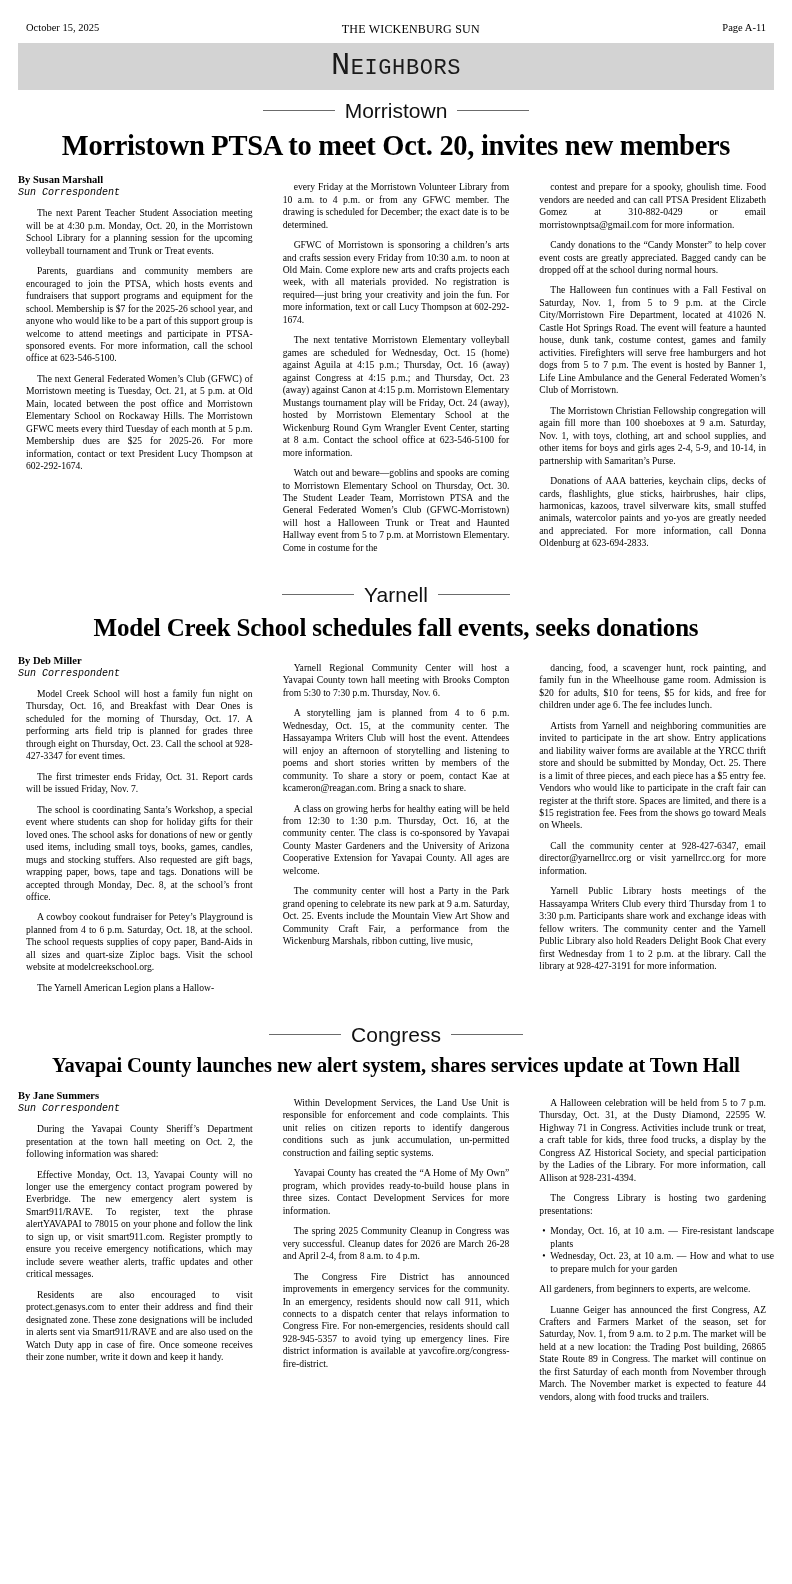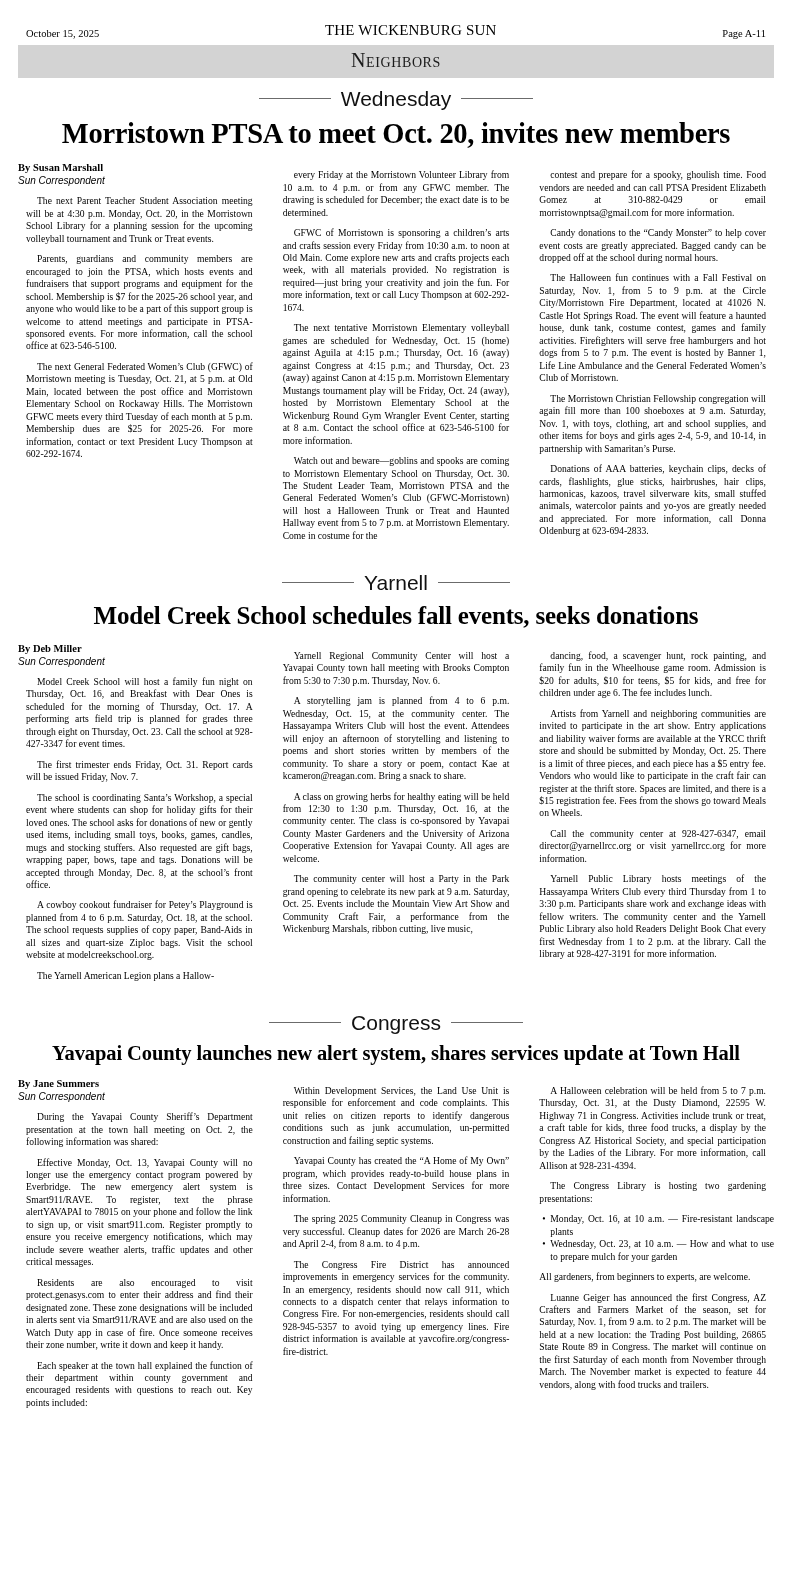--- a/index.html
+++ b/index.html
@@ -15,40 +15,40 @@
   }
   .page {
     width: 792px; height: 1584px;
     padding: 22px 18px 10px 18px;
     position: relative;
   }
 
   
   .masthead {
     display: flex;
-    align-items: flex-end;
+    align-items: flex-start;
     justify-content: space-between;
     font-family: "Liberation Serif", serif;
     font-size: 10.5px;
     padding: 0 8px 6px 8px;
   }
   .masthead .center {
     font-variant: small-caps;
     letter-spacing: .2px;
-    font-size: 15px;
+    font-size: 12px;
   }
   .section-banner {
     background: #d3d3d3;
     text-align: center;
     padding: 4px 0 6px 0;
     margin: 0 0 10px 0;
   }
   .section-banner span {
-    font-family: Liberation Serif, serif;
-    font-size: 20px;
+    font-family: Liberation Mono, monospace;
+    font-size: 32px;
     font-variant: small-caps;
     letter-spacing: .6px;
     color: #1a1a1a;
   }
 
   
   .town-divider {
     display: flex;
     align-items: center;
     justify-content: center;
@@ -89,21 +89,21 @@
     column-gap: 14px;
   }
   .col { }
   .byline {
     font-family: "Liberation Serif", serif;
     font-weight: bold;
     font-size: 10.5px;
     line-height: 1.25;
   }
   .byline-sub {
-    font-family: Liberation Sans, sans-serif;
+    font-family: Liberation Mono, monospace;
     font-style: italic;
     font-size: 10px;
     line-height: 1.3;
     margin-bottom: 7px;
   }
   p.body {
     font-family: "Liberation Serif", serif;
     font-size: 9.6px;
     line-height: 1.30;
     text-align: justify;
@@ -148,21 +148,21 @@
     <div>Page A-11</div>
   </div>
 
   <div class="section-banner">
     <span>Neighbors</span>
   </div>
 
   <div class="article">
     <div class="town-divider">
       <div class="rule"></div>
-      <div class="town-name">Wednesday</div>
+      <div class="town-name">Morristown</div>
       <div class="rule"></div>
     </div>
     <div class="headline h1">Morristown PTSA to meet Oct. 20, invites new members</div>
     <div class="cols">
       <div class="col">
         <div class="byline">By Susan Marshall</div>
         <div class="byline-sub">Sun Correspondent</div>
         <p class="body">The next Parent Teacher Student Association meeting will be at 4:30 p.m. Monday, Oct. 20, in the Morristown School Library for a planning session for the upcoming volleyball tournament and Trunk or Treat events.</p>
         <p class="body">Parents, guardians and community members are encouraged to join the PTSA, which hosts events and fundraisers that support programs and equipment for the school. Membership is $7 for the 2025-26 school year, and anyone who would like to be a part of this support group is welcome to attend meetings and participate in PTSA-sponsored events. For more information, call the school office at 623-546-5100.</p>
         <p class="body">The next General Federated Women’s Club (GFWC) of Morristown meeting is Tuesday, Oct. 21, at 5 p.m. at Old Main, located between the post office and Morristown Elementary School on Rockaway Hills. The Morristown GFWC meets every third Tuesday of each month at 5 p.m. Membership dues are $25 for 2025-26. For more information, contact or text President Lucy Thompson at 602-292-1674.</p>
@@ -226,21 +226,20 @@
       <div class="rule"></div>
     </div>
     <div class="headline h3">Yavapai County launches new alert system, shares services update at Town Hall</div>
     <div class="cols">
       <div class="col">
         <div class="byline">By Jane Summers</div>
         <div class="byline-sub">Sun Correspondent</div>
         <p class="body">During the Yavapai County Sheriff’s Department presentation at the town hall meeting on Oct. 2, the following information was shared:</p>
         <p class="body">Effective Monday, Oct. 13, Yavapai County will no longer use the emergency contact program powered by Everbridge. The new emergency alert system is Smart911/RAVE. To register, text the phrase alertYAVAPAI to 78015 on your phone and follow the link to sign up, or visit smart911.com. Register promptly to ensure you receive emergency notifications, which may include severe weather alerts, traffic updates and other critical messages.</p>
         <p class="body">Residents are also encouraged to visit protect.genasys.com to enter their address and find their designated zone. These zone designations will be included in alerts sent via Smart911/RAVE and are also used on the Watch Duty app in case of fire. Once someone receives their zone number, write it down and keep it handy.</p>
-        <p class="body">Each speaker at the town hall explained the function of their department within county government and encouraged residents with questions to reach out. Key points included:</p>
       </div>
       <div class="col">
         <p class="body">Within Development Services, the Land Use Unit is responsible for enforcement and code complaints. This unit relies on citizen reports to identify dangerous conditions such as junk accumulation, un-permitted construction and failing septic systems.</p>
         <p class="body">Yavapai County has created the “A Home of My Own” program, which provides ready-to-build house plans in three sizes. Contact Development Services for more information.</p>
         <p class="body">The spring 2025 Community Cleanup in Congress was very successful. Cleanup dates for 2026 are March 26-28 and April 2-4, from 8 a.m. to 4 p.m.</p>
         <p class="body">The Congress Fire District has announced improvements in emergency services for the community. In an emergency, residents should now call 911, which connects to a dispatch center that relays information to Congress Fire. For non-emergencies, residents should call 928-945-5357 to avoid tying up emergency lines. Fire district information is available at yavcofire.org/congress-fire-district.</p>
       </div>
       <div class="col">
         <p class="body">A Halloween celebration will be held from 5 to 7 p.m. Thursday, Oct. 31, at the Dusty Diamond, 22595 W. Highway 71 in Congress. Activities include trunk or treat, a craft table for kids, three food trucks, a display by the Congress AZ Historical Society, and special participation by the Ladies of the Library. For more information, call Allison at 928-231-4394.</p>
         <p class="body">The Congress Library is hosting two gardening presentations:</p>

